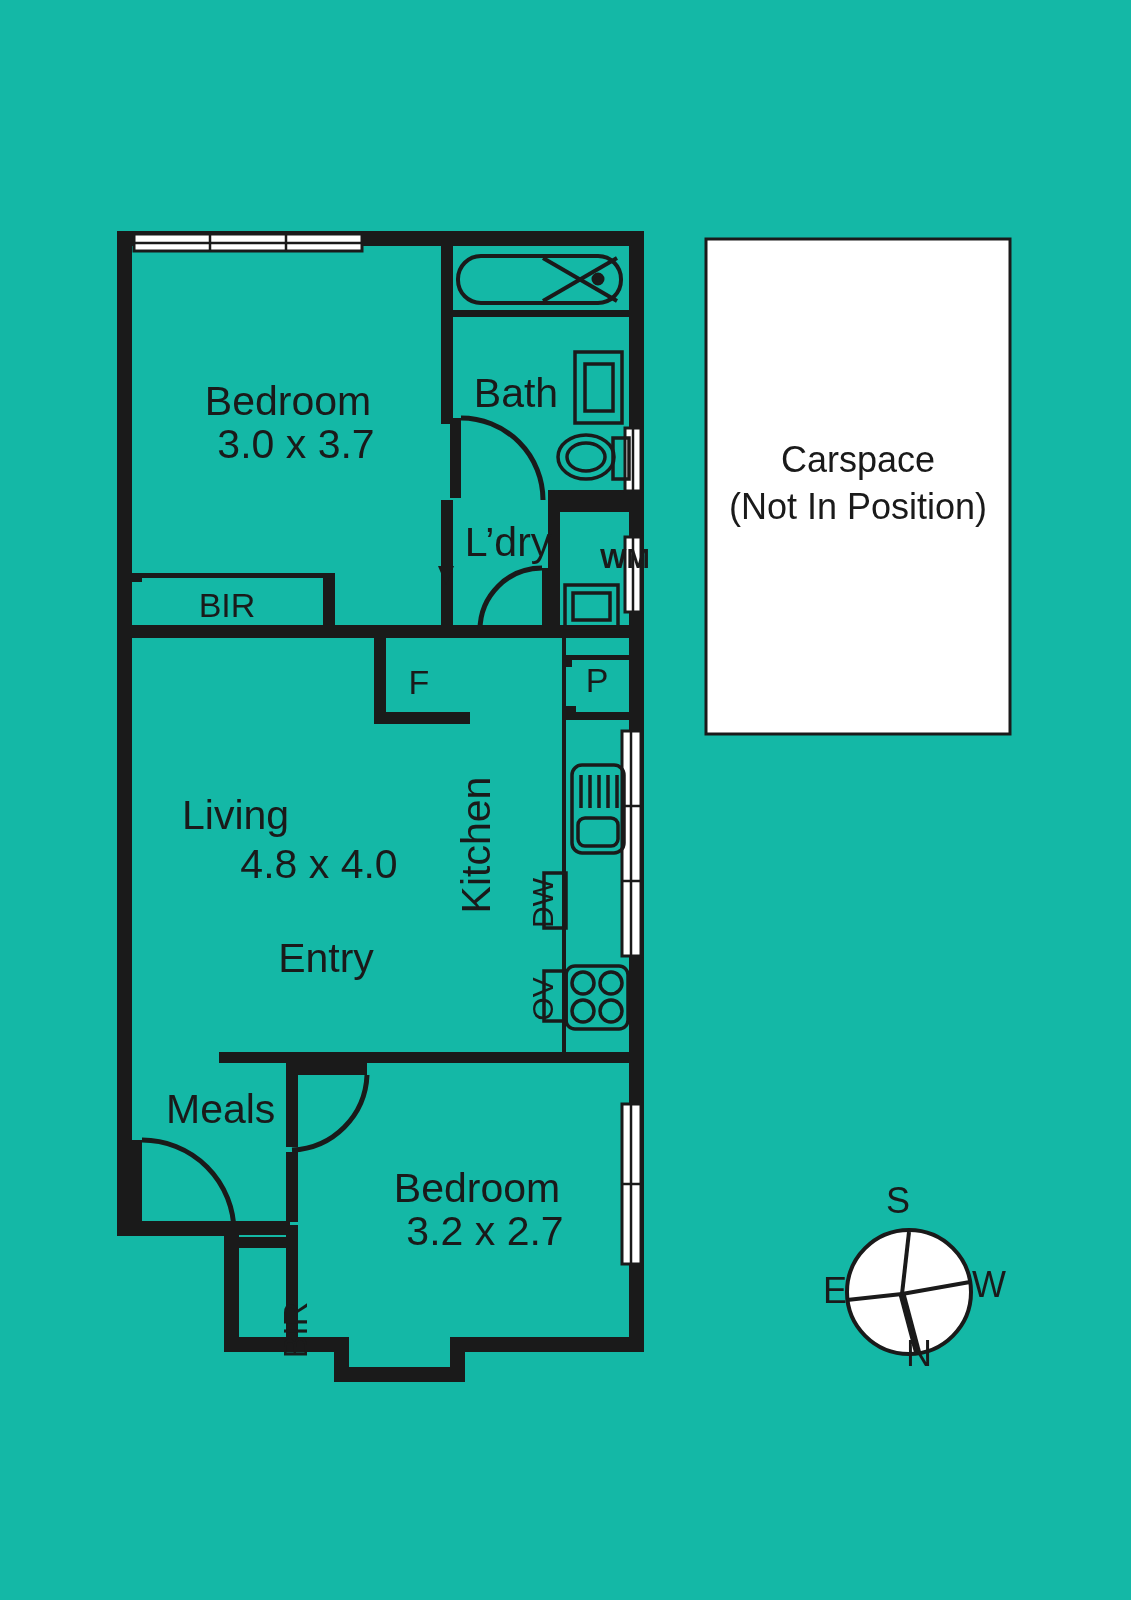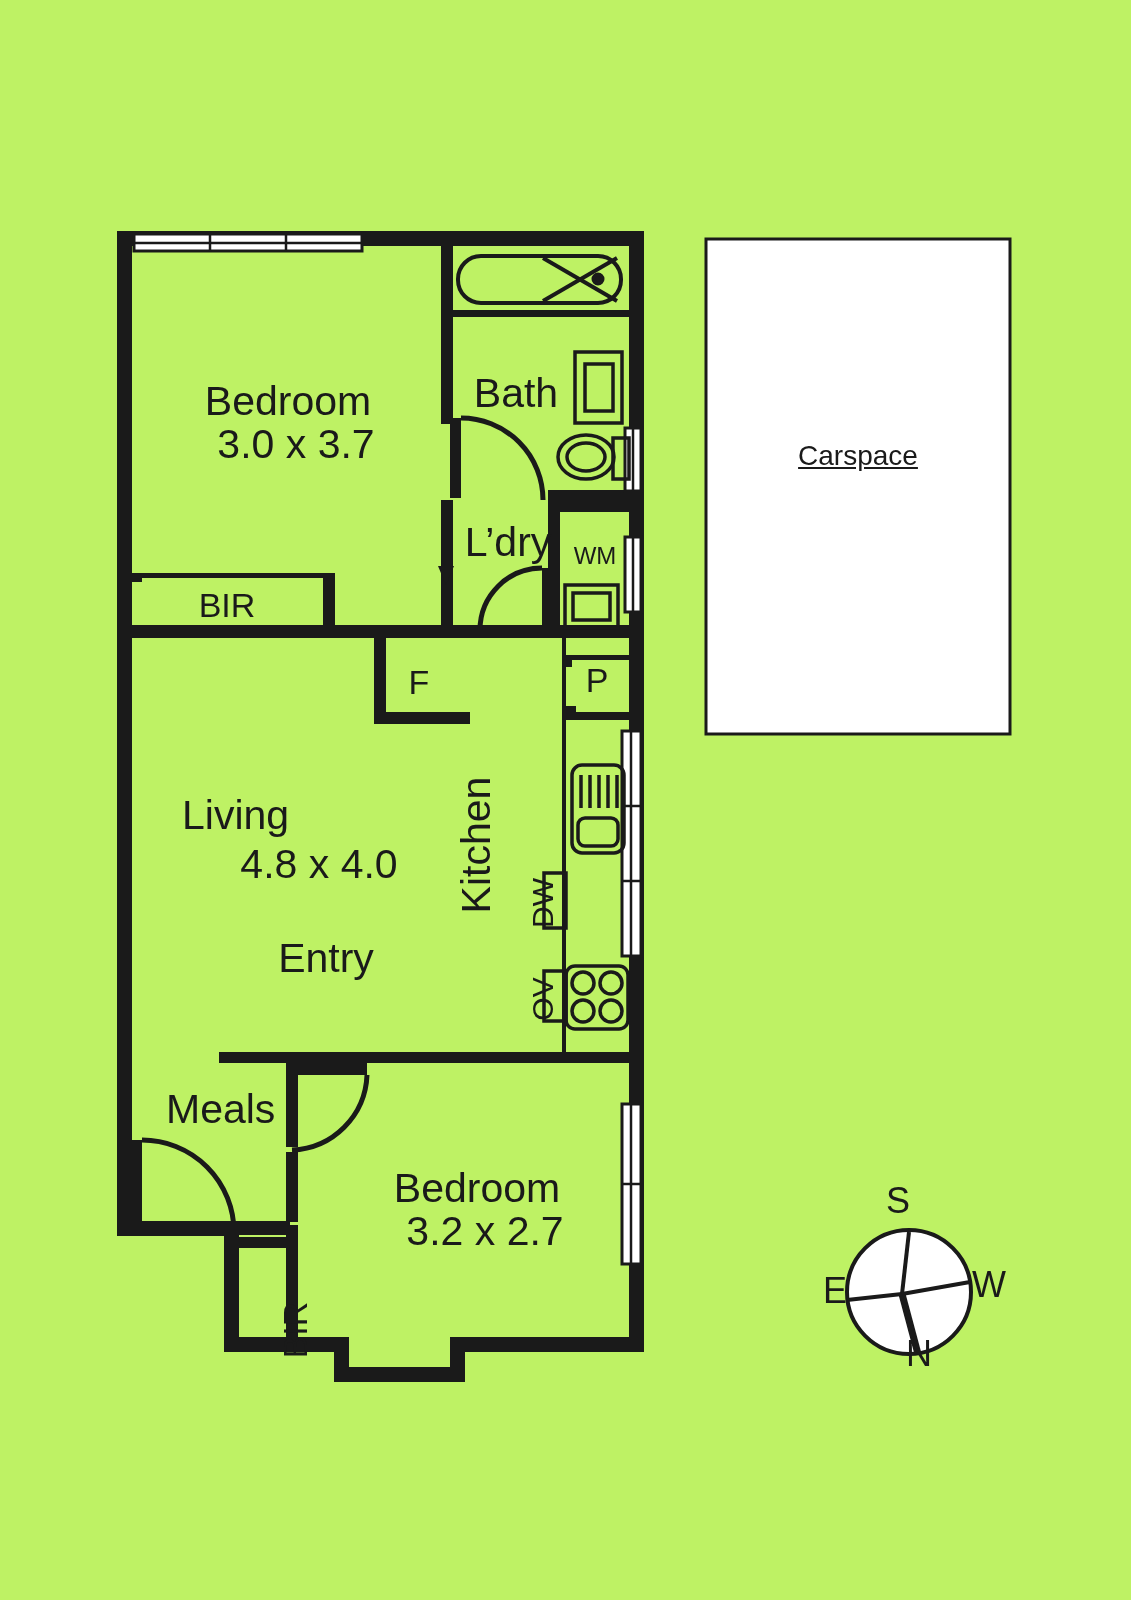--- a/index.html
+++ b/index.html
@@ -8,21 +8,21 @@
     background: #ffffff;
   }
   body {
     font-family: "Liberation Sans", sans-serif;
     color: #1a1a1a;
   }
   #plan-root {
     position: relative;
     width: 1131px;
     height: 1600px;
-    background: #bef264;
+    background: #14b8a6;
     overflow: hidden;
   }
   #plan-svg {
     position: absolute;
     left: 0;
     top: 0;
     width: 1131px;
     height: 1600px;
   }
   .lbl {
@@ -30,21 +30,21 @@
     white-space: pre;
     line-height: 1.04;
     color: #1a1a1a;
     font-family: "Liberation Sans", sans-serif;
   }
   .lbl.ctr { transform: translateX(-50%); text-align: center; }
   .room-name { font-size: 41px; }
   .room-dim  { font-size: 41px; margin-left: 8px; }
   .small-tag { font-size: 30px; }
   .compass-letter { font-size: 36px; }
-  .carspace-text { font-size: 28px; text-align: center; text-decoration: underline; }
+  .carspace-text { font-size: 36px; text-align: center; }
   .vert-rot {
     transform-origin: 50% 50%;
   }
 </style>
 </head>
 <body>
 
 <div id="plan-root">
 
   <svg id="plan-svg" viewBox="0 0 1131 1600" xmlns="http://www.w3.org/2000/svg">
@@ -237,21 +237,21 @@
 
   <div class="lbl room-name ctr" style="left:288px; top:380px;">Bedroom</div>
   <div class="lbl room-dim ctr" style="left:288px; top:423px;">3.0 x 3.7</div>
 
   <div class="lbl small-tag ctr" style="left:227px; top:588px; font-size:34px;">BIR</div>
 
   <div class="lbl room-name ctr" style="left:516px; top:372px;">Bath</div>
 
   <div class="lbl room-name ctr" style="left:508px; top:521px;">L’dry</div>
 
-  <div class="lbl small-tag ctr" style="left:595px; top:544px; font-size:24px;">WM</div>
+  <div class="lbl small-tag ctr" style="left:625px; top:544px; font-size:28px;font-weight:bold;">WM</div>
 
   <div class="lbl small-tag ctr" style="left:419px; top:665px; font-size:34px;">F</div>
 
   <div class="lbl small-tag ctr" style="left:597px; top:663px; font-size:34px;">P</div>
 
   <div class="lbl room-name" style="left:182px; top:794px;">Living</div>
 
   <div class="lbl room-dim ctr" style="left:311px; top:843px;">4.8 x 4.0</div>
 
   <div class="lbl room-name ctr" style="left:326px; top:937px;">Entry</div>
@@ -263,19 +263,20 @@
   <div class="lbl small-tag vert-rot" style="left:527px; top:999px; font-size:30px; transform:rotate(-90deg) translateX(-50%); transform-origin:0 0;">OV</div>
 
   <div class="lbl room-name" style="left:166px; top:1088px;">Meals</div>
 
   <div class="lbl room-name ctr" style="left:477px; top:1167px;">Bedroom</div>
   <div class="lbl room-dim ctr" style="left:477px; top:1210px;">3.2 x 2.7</div>
 
   <div class="lbl small-tag vert-rot" style="left:278px; top:1330px; font-size:34px; transform:rotate(-90deg) translateX(-50%); transform-origin:0 0;">BIR</div>
 
   <div class="lbl carspace-text ctr" style="left:858px; top:441px;">Carspace</div>
+  <div class="lbl carspace-text ctr" style="left:858px; top:488px;">(Not In Position)</div>
 
   <div class="lbl compass-letter ctr" style="left:898px; top:1182px;">S</div>
   <div class="lbl compass-letter ctr" style="left:989px; top:1266px;">W</div>
   <div class="lbl compass-letter ctr" style="left:835px; top:1272px;">E</div>
   <div class="lbl compass-letter ctr" style="left:919px; top:1335px;">N</div>
 
 </div>
 
 </body></html>

